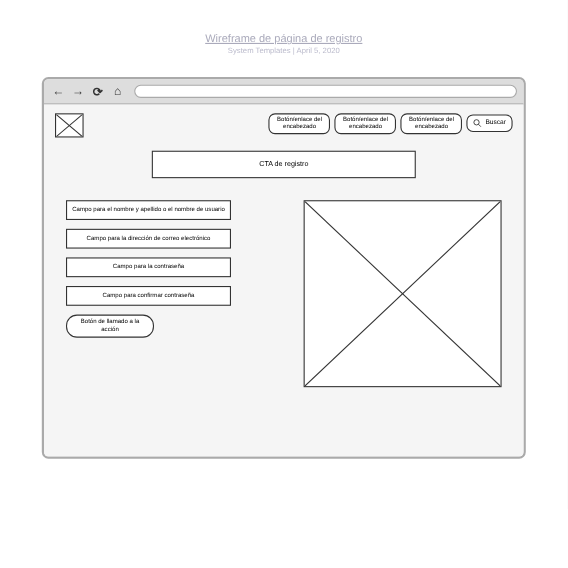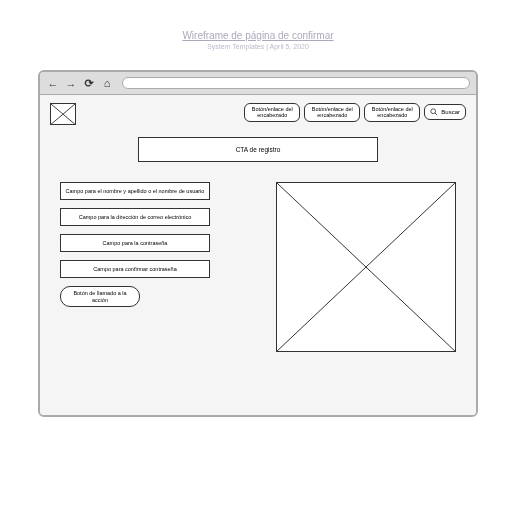--- a/index.html
+++ b/index.html
@@ -160,21 +160,21 @@
     border: 1px solid #333;
     background: #fff;
     position: relative;
     margin-left: auto;
   }
   .image-placeholder svg { position: absolute; inset: 0; }
 </style>
 </head>
 <body>
 
-<div class="doc-title">Wireframe de página de confirmar</div>
+<div class="doc-title">Wireframe de página de registro</div>
 <div class="doc-meta">System Templates | April 5, 2020</div>
 
 <div class="browser">
   <div class="browser-bar">
     <div class="nav-icon">←</div>
     <div class="nav-icon">→</div>
     <div class="nav-icon">⟳</div>
     <div class="nav-icon">⌂</div>
     <div class="url-bar"></div>
   </div>

